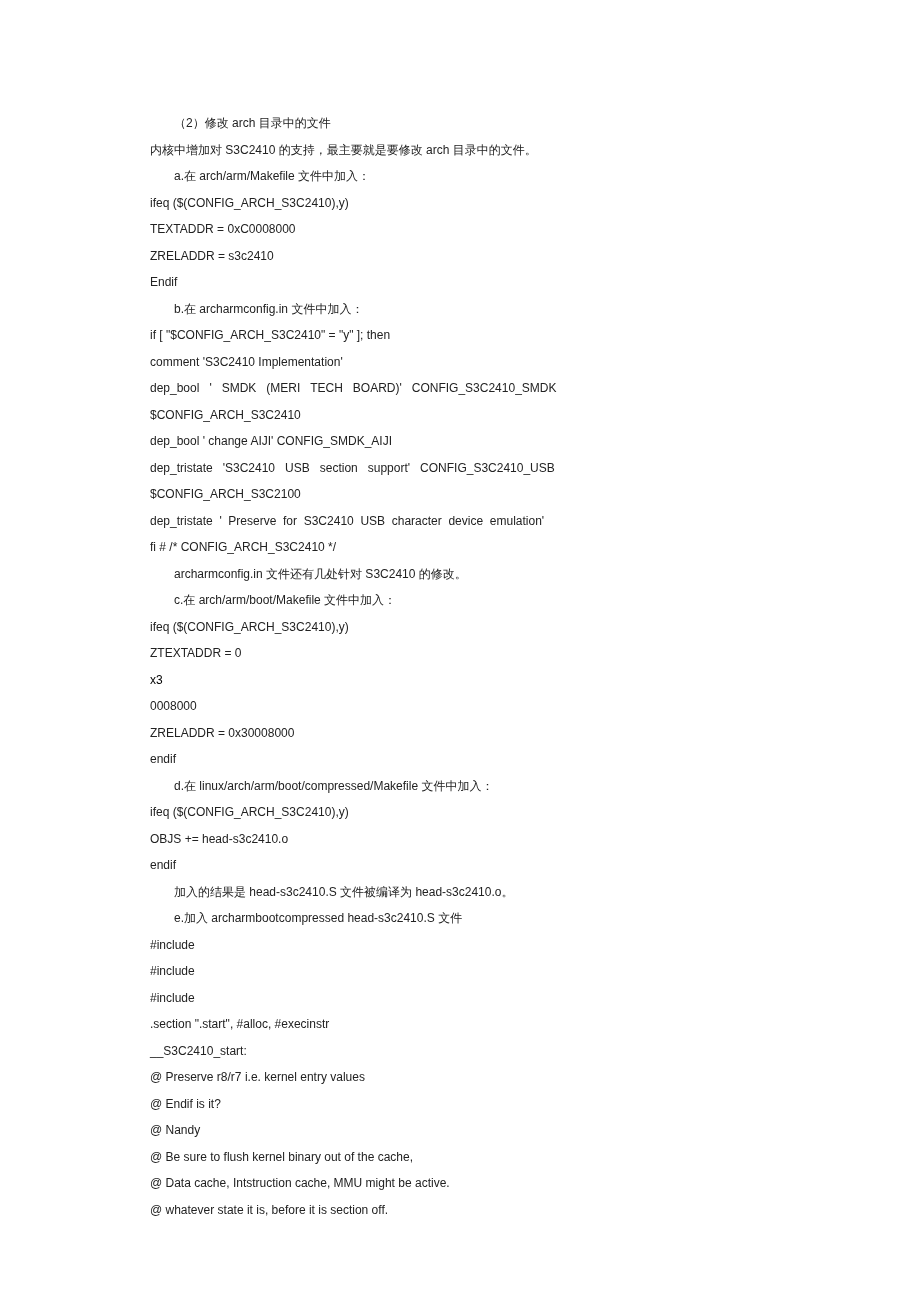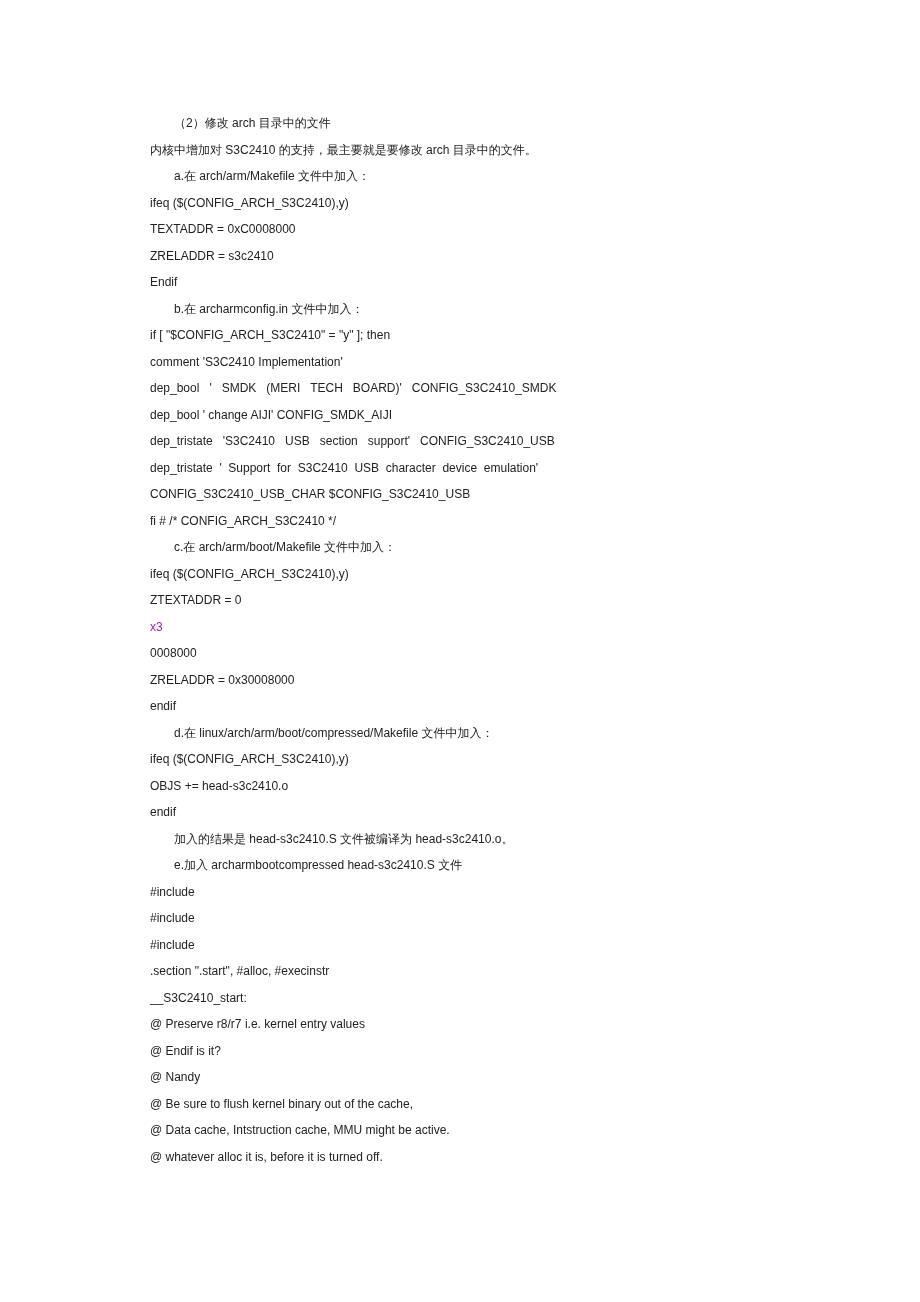--- a/index.html
+++ b/index.html
@@ -14,42 +14,44 @@
     box-sizing: border-box;
   }
   .line {
     font-size: 12px;
     line-height: 26.5px;
     color: #222;
     white-space: pre-wrap;
     font-family: Liberation Sans, sans-serif;
   }
   .indent { text-indent: 2em; }
-  .link { color: #a21caf; }
+  .link { color: #000000; }
 </style>
 </head>
 <body>
 
 <div class="page" id="container">
     <div class="line indent">（2）修改 arch 目录中的文件</div>
     <div class="line">内核中增加对 S3C2410 的支持，最主要就是要修改 arch 目录中的文件。</div>
     <div class="line indent">a.在 arch/arm/Makefile 文件中加入：</div>
     <div class="line">ifeq ($(CONFIG_ARCH_S3C2410),y)</div>
     <div class="line">TEXTADDR = 0xC0008000</div>
     <div class="line">ZRELADDR = s3c2410</div>
     <div class="line">Endif</div>
     <div class="line indent">b.在 archarmconfig.in 文件中加入：</div>
     <div class="line">if [ "$CONFIG_ARCH_S3C2410" = "y" ]; then</div>
     <div class="line">comment 'S3C2410 Implementation'</div>
     <div class="line">dep_bool   '   SMDK   (MERI   TECH   BOARD)'   CONFIG_S3C2410_SMDK</div>
+    <div class="line">$CONFIG_ARCH_S3C2410</div>
     <div class="line">dep_bool ' change AIJI' CONFIG_SMDK_AIJI</div>
     <div class="line">dep_tristate   'S3C2410   USB   section   support'   CONFIG_S3C2410_USB</div>
-    <div class="line">dep_tristate  '  Support  for  S3C2410  USB  character  device  emulation'</div>
-    <div class="line">CONFIG_S3C2410_USB_CHAR $CONFIG_S3C2410_USB</div>
+    <div class="line">$CONFIG_ARCH_S3C2100</div>
+    <div class="line">dep_tristate  '  Preserve  for  S3C2410  USB  character  device  emulation'</div>
     <div class="line">fi # /* CONFIG_ARCH_S3C2410 */</div>
+    <div class="line indent">archarmconfig.in 文件还有几处针对 S3C2410 的修改。</div>
     <div class="line indent">c.在 arch/arm/boot/Makefile 文件中加入：</div>
     <div class="line">ifeq ($(CONFIG_ARCH_S3C2410),y)</div>
     <div class="line">ZTEXTADDR = 0</div>
     <div class="line link">x3</div>
     <div class="line">0008000</div>
     <div class="line">ZRELADDR = 0x30008000</div>
     <div class="line">endif</div>
     <div class="line indent">d.在 linux/arch/arm/boot/compressed/Makefile 文件中加入：</div>
     <div class="line">ifeq ($(CONFIG_ARCH_S3C2410),y)</div>
     <div class="line">OBJS += head-s3c2410.o</div>
@@ -59,14 +61,14 @@
     <div class="line">#include</div>
     <div class="line">#include</div>
     <div class="line">#include</div>
     <div class="line">.section ".start", #alloc, #execinstr</div>
     <div class="line">__S3C2410_start:</div>
     <div class="line">@ Preserve r8/r7 i.e. kernel entry values</div>
     <div class="line">@ Endif is it?</div>
     <div class="line">@ Nandy</div>
     <div class="line">@ Be sure to flush kernel binary out of the cache,</div>
     <div class="line">@ Data cache, Intstruction cache, MMU might be active.</div>
-    <div class="line">@ whatever alloc it is, before it is turned off.</div>
+    <div class="line">@ whatever state it is, before it is section off.</div>
   </div>
 
 </body></html>

